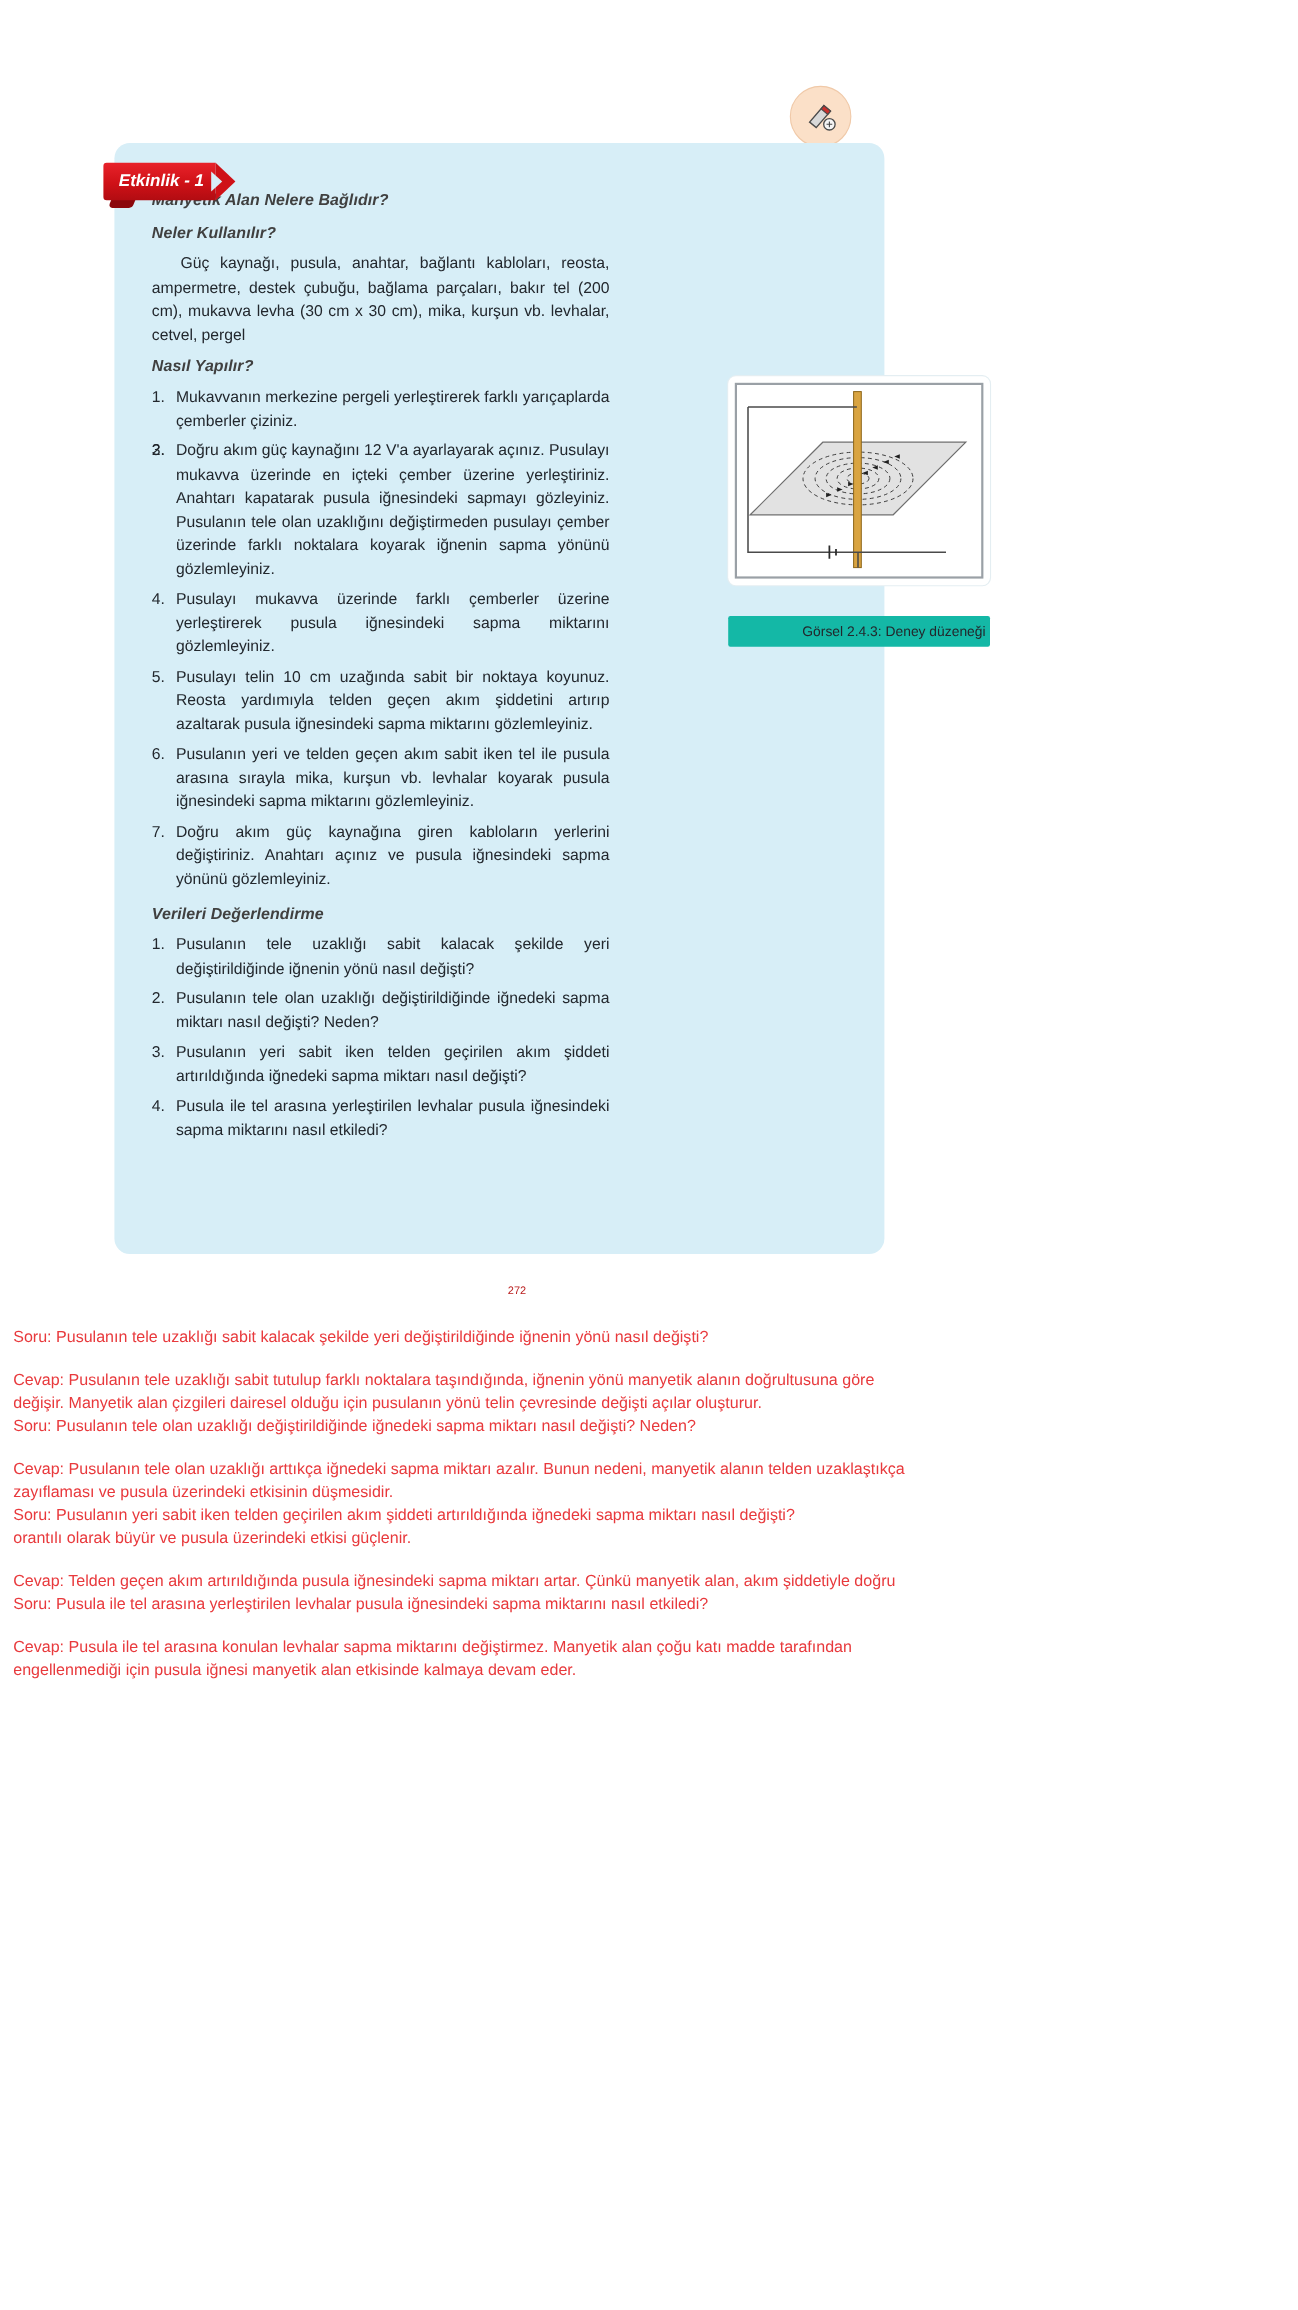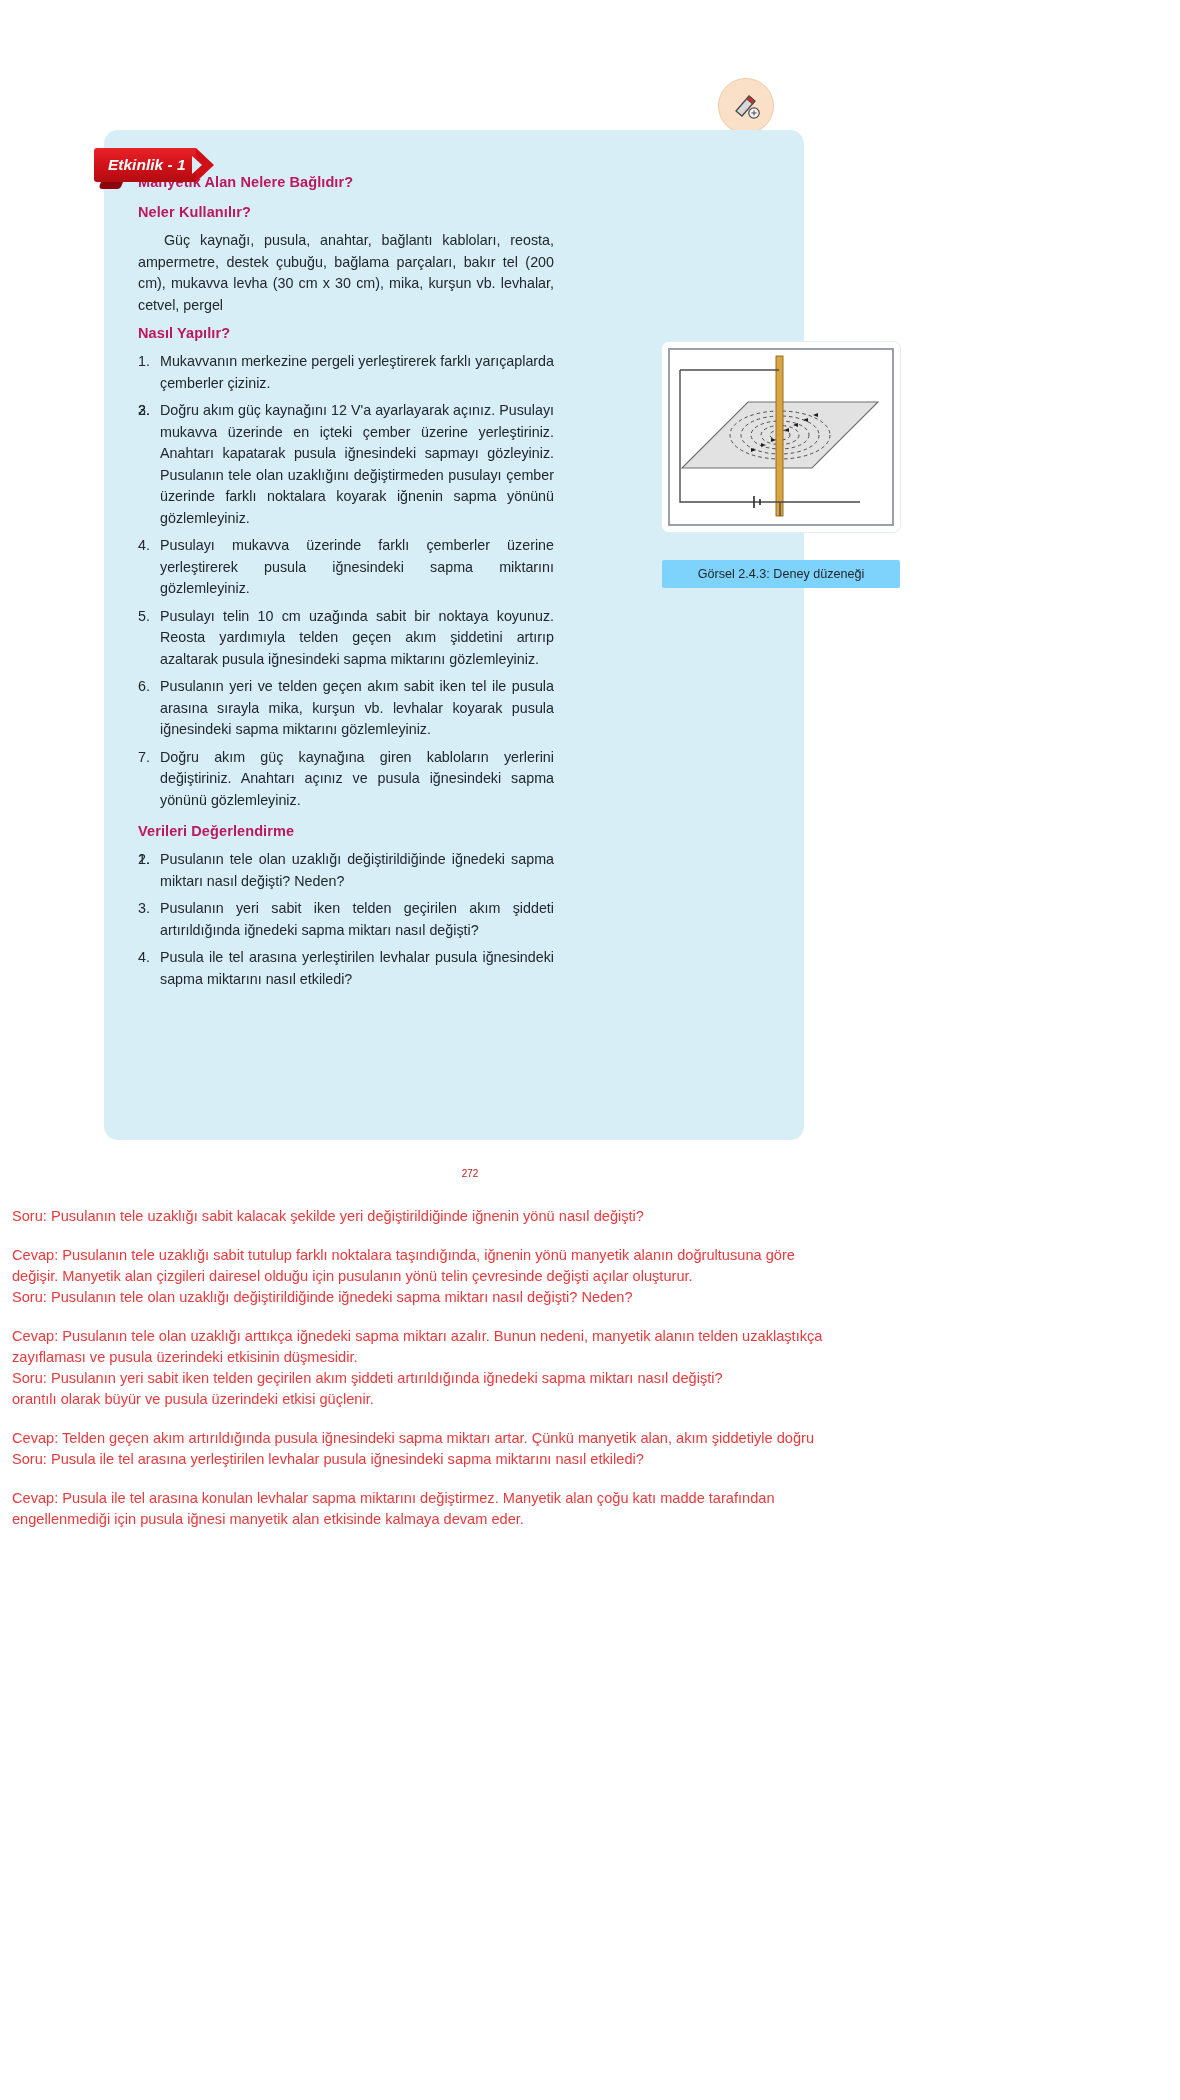--- a/index.html
+++ b/index.html
@@ -90,23 +90,24 @@
   }
 
   
   #text-column {
     width: 430px;
     float: left;
   }
   .h-bold {
     font-weight: bold;
     font-size: 14.5px;
-    color: #be185d;
+    color: #404040;
     margin: 0 0 14px 14px;
     letter-spacing: .1px;
+    font-style: italic;
   }
   .h-bold.tight { margin-bottom: 10px; }
   .para {
     font-size: 14.3px;
     line-height: 21.5px;
     color: #22272d;
     text-align: justify;
     margin: 0 0 9px 14px;
     text-indent: 26px;
   }
@@ -147,24 +148,24 @@
   }
   #figure-inner {
     width: 100%; height: 100%;
     border: 2px solid #9aa0a6;
     background: #fff;
     position: relative;
   }
   #figure-caption {
     margin-top: 28px;
     width: 238px;
-    background: #7dd3fc;
+    background: #14b8a6;
     color: #23272c;
     font-size: 12.6px;
-    text-align: center;
+    text-align: right;
     padding: 7px 4px;
     border-radius: 2px;
   }
 
   
   #page-number {
     position: absolute;
     left: 0; top: 1168px;
     width: 940px;
     text-align: center;
@@ -227,21 +228,21 @@
           <li><span class="num">5.</span><span>Pusulayı telin 10 cm uzağında sabit bir noktaya koyunuz. Reosta yardımıyla telden geçen akım şiddetini artırıp azaltarak pusula iğnesindeki sapma miktarını gözlemleyiniz.</span></li>
           <li><span class="num">6.</span><span>Pusulanın yeri ve telden geçen akım sabit iken tel ile pusula arasına sırayla mika, kurşun vb. levhalar koyarak pusula iğnesindeki sapma miktarını gözlemleyiniz.</span></li>
           <li><span class="num">7.</span><span>Doğru akım güç kaynağına giren kabloların yerlerini değiştiriniz. Anahtarı açınız ve pusula iğnesindeki sapma yönünü gözlemleyiniz.</span></li>
         </ol>
 
       <div class="section-gap"></div>
 
       <div class="h-bold tight">Verileri Değerlendirme</div>
 
       <ol class="steps" id="questions-list">
-          <li><span class="num">1.</span></li>
+          <li><span class="num">1.</span><span>Pusulanın tele uzaklığı sabit kalacak şekilde yeri değiştirildiğinde iğnenin yönü nasıl değişti?</span></li>
           <li><span class="num">2.</span><span>Pusulanın tele olan uzaklığı değiştirildiğinde iğnedeki sapma miktarı nasıl değişti? Neden?</span></li>
           <li><span class="num">3.</span><span>Pusulanın yeri sabit iken telden geçirilen akım şiddeti artırıldığında iğnedeki sapma miktarı nasıl değişti?</span></li>
           <li><span class="num">4.</span><span>Pusula ile tel arasına yerleştirilen levhalar pusula iğnesindeki sapma miktarını nasıl etkiledi?</span></li>
         </ol>
 
     </div>
 
     <div id="figure-column">
       <div id="figure-frame">
         <div id="figure-inner">

